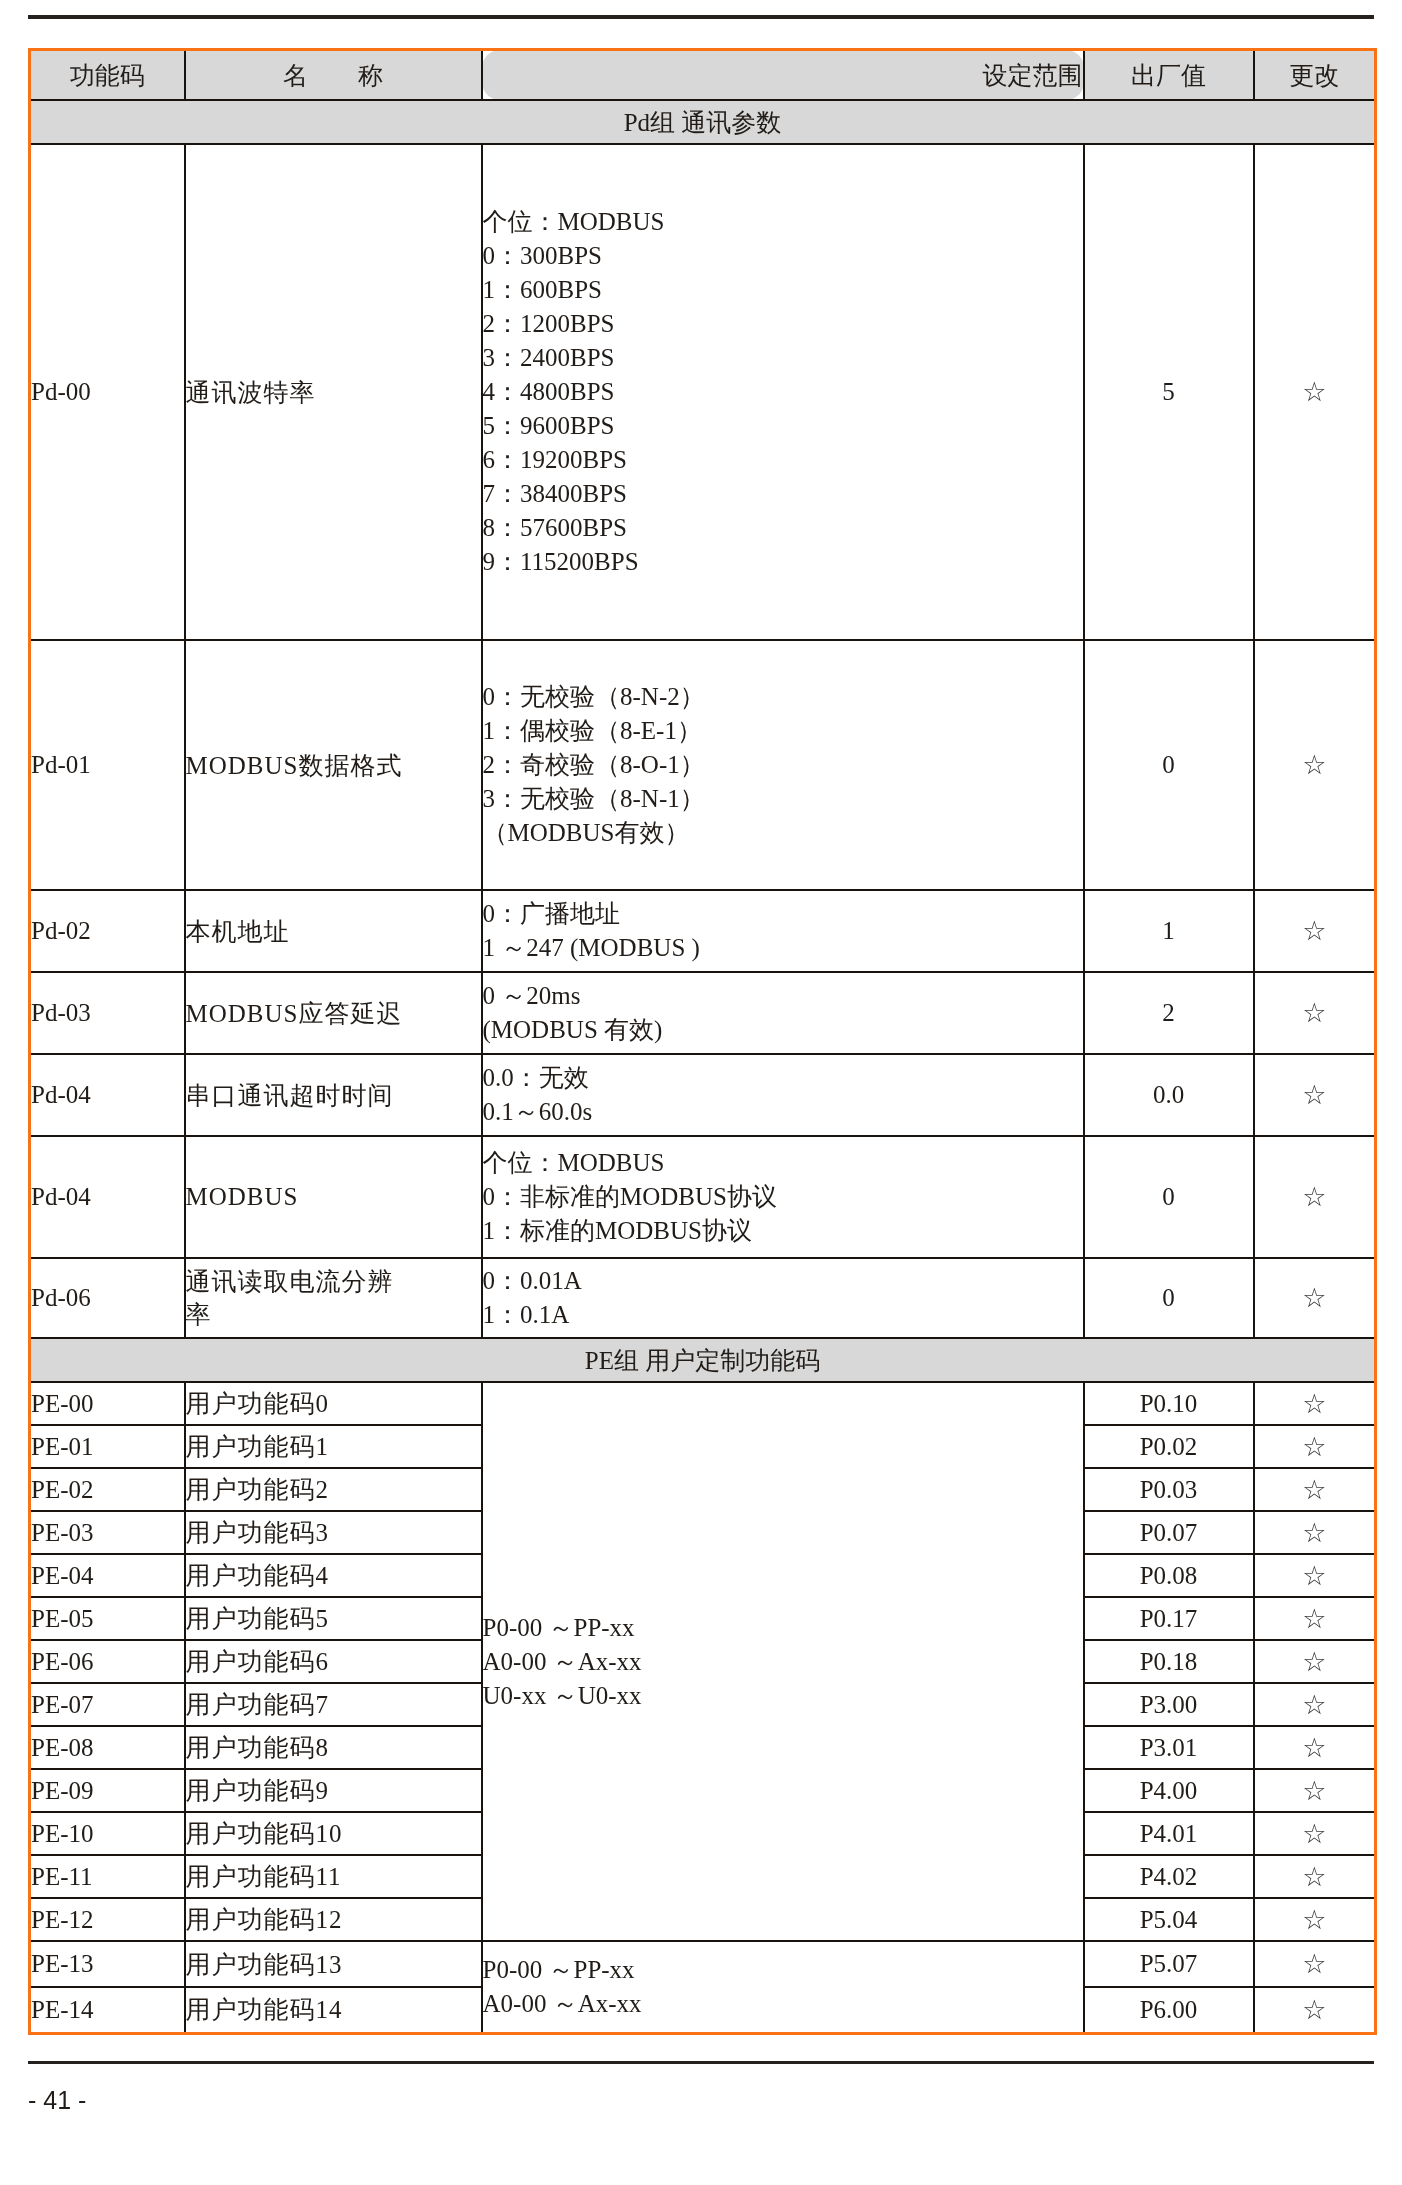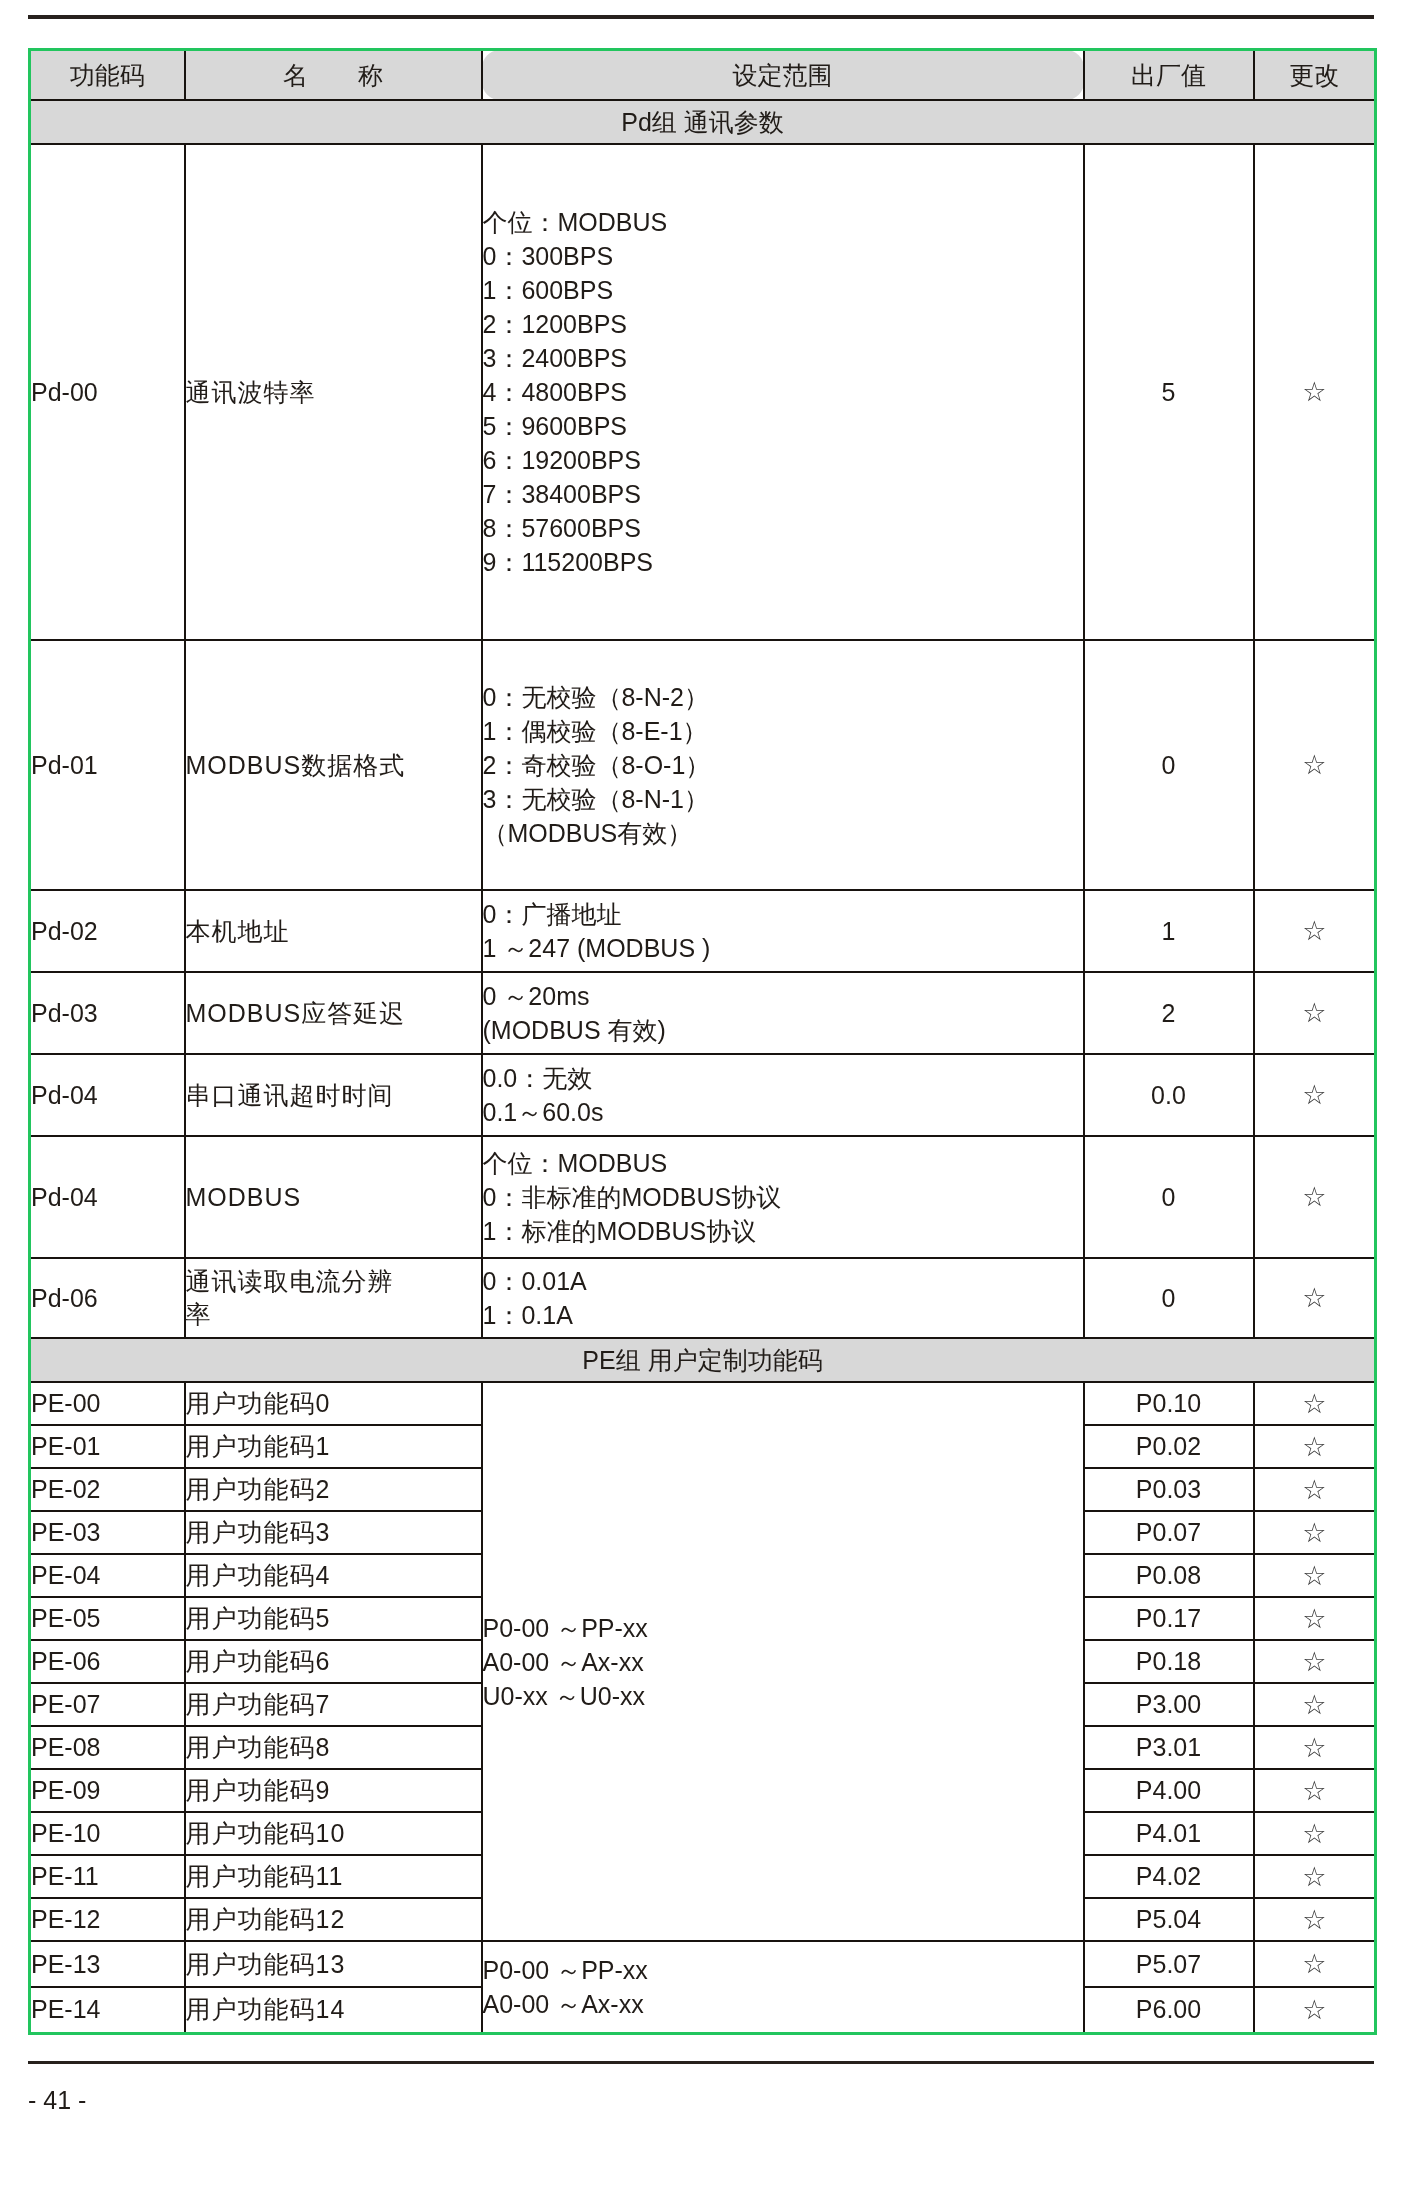--- a/index.html
+++ b/index.html
@@ -11,36 +11,37 @@
   }
   .page { padding:8px 28px 0 28px; }
   .page-title { font-size:26px; letter-spacing:0.5px; display:inline-block; padding-left:2px; }
   .header-rule { height:4px; background:#27211d; margin-top:7px; }
 
   table.param {
     border-collapse:collapse;
     table-layout:fixed;
     width:1346px;
     margin-top:29px;
-    border:3px solid #22c55e;
+    border:3px solid #f97316;
+    font-family:Liberation Serif, serif;
   }
   table.param th, table.param td {
     border:2px solid #18130f;
     padding:0;
     vertical-align:middle;
     overflow:hidden;
   }
   th {
     background:#d8d8d8;
     font-weight:normal;
     font-size:25px;
     height:48px;
     text-align:center;
   }
-  th.left { text-align:center; padding-left:16px;border-radius:18px; }
+  th.left { text-align:right; padding-left:16px;border-radius:18px; }
   .section-cell {
     background:#d8d8d8;
     text-align:center;
     font-size:25px;
     height:42px;
   }
   .code-cell  { font-size:25px; }
   .name-cell  { font-size:25px; padding:6px 8px 6px 14px; letter-spacing:1px; }
   .name-cell .narrow { display:inline-block; max-width:222px; }
   .range-cell {

